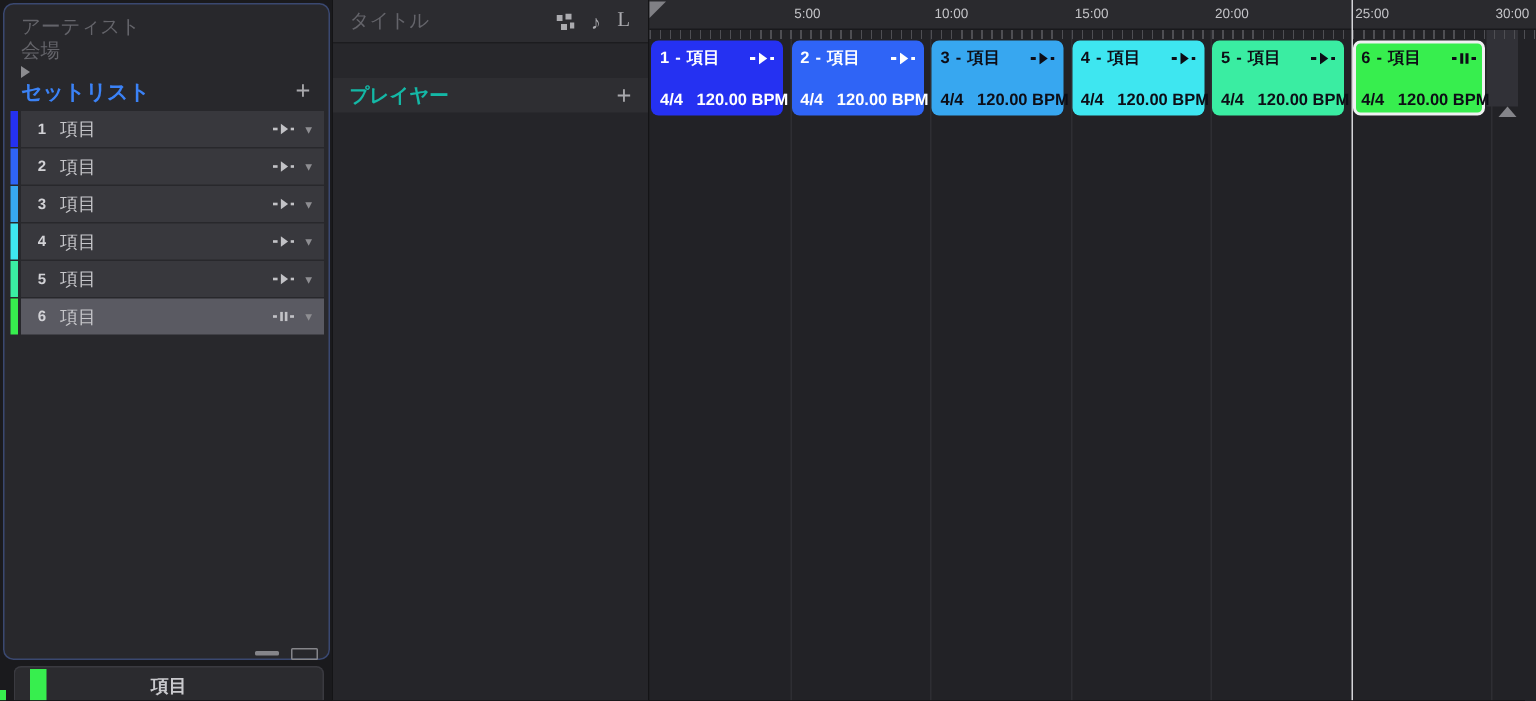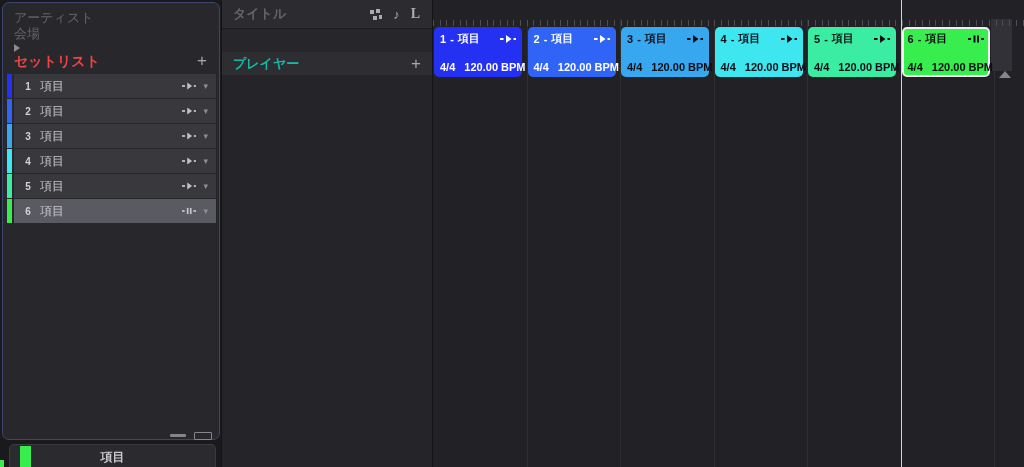--- a/index.html
+++ b/index.html
@@ -6,21 +6,21 @@
   #app{position:relative;width:1024px;height:467px;background:#1a1a1d;
        font-family:"Liberation Sans",sans-serif;overflow:hidden;
        -webkit-font-smoothing:antialiased;}
   
   .left-panel{position:absolute;left:2px;top:2px;width:218px;height:438px;
       background:#28282c;border:1px solid #3a4870;border-radius:7px;box-sizing:border-box;}
   .ph{position:absolute;left:11px;font-size:13px;color:#64646a;}
   .artist{top:6px}.venue{top:22px}
   .expand-tri{position:absolute;left:11px;top:41px;width:0;height:0;
       border-left:6px solid #8c8c90;border-top:4px solid transparent;border-bottom:4px solid transparent;}
-  .setlist-head{position:absolute;left:11px;top:50px;font-size:14px;font-weight:700;color:#ef4444;}
+  .setlist-head{position:absolute;left:11px;top:50px;font-size:14px;font-weight:700;color:#3b82f6;}
   .plus{color:#a8a8ac;font-size:17px;line-height:17px;font-weight:400;}
   .sl-plus{position:absolute;right:12px;top:49px;}
   .rows{position:absolute;left:4px;top:71px;right:3px;}
   .slrow{display:flex;align-items:stretch;height:24px;margin-bottom:1px;}
   .strip{width:5px;margin-right:2px;}
   .slbody{flex:1;background:#38383d;display:flex;align-items:center;padding:0 8px 0 6px;}
   .slrow.sel .slbody{background:#5a5a62;}
   .slnum{width:16px;text-align:center;font-size:10px;font-weight:700;color:#d2d2d6;}
   .sllbl{margin-left:4px;font-size:12px;color:#c6c6ca;}
   .slsp{flex:1;}
@@ -31,21 +31,21 @@
   
   .bottom-bar{position:absolute;left:9px;top:444px;width:207px;height:23px;background:#2b2b2f;
       border:1px solid #3a3a40;border-bottom:none;border-radius:5px 5px 0 0;box-sizing:border-box;}
   .bb-strip{position:absolute;left:10px;top:1px;bottom:0;width:11px;}
   .bb-label{position:absolute;left:0;right:0;top:4px;text-align:center;font-size:12px;font-weight:700;color:#c9c9cd;}
   .corner-sliver{position:absolute;left:0;top:460px;width:4px;height:7px;}
   
   .mid{position:absolute;left:221px;top:0;width:212px;height:467px;background:#27272b;
       border-left:1px solid #141416;border-right:1px solid #141416;box-sizing:border-box;}
   .mid-titlebar{position:absolute;left:0;right:0;top:0;height:29px;background:#2c2c30;
-      border-bottom:1px solid #1c1c1f;display:flex;align-items:center;padding-left:11px;box-sizing:border-box;font-weight:bold;}
+      border-bottom:1px solid #1c1c1f;display:flex;align-items:center;padding-left:11px;box-sizing:border-box;}
   .mid-title-ph{font-size:13px;color:#64646a;}
   .mid-icons{margin-left:auto;display:flex;align-items:center;gap:11px;padding-right:12px;color:#ababaf;}
   .mini-note{font-size:13px;line-height:13px;}
   .mini-L{font-family:"Liberation Serif",serif;font-size:14px;line-height:14px;}
   .mid-lower{position:absolute;left:0;right:0;top:75px;bottom:0;background:#252529;}
   .player-row{position:absolute;left:0;right:0;top:52px;height:23px;background:#2e2e32;
       display:flex;align-items:center;padding-left:11px;box-sizing:border-box;}
   .player-title{font-size:13px;font-weight:600;color:#14b8a6;}
   .pl-plus{margin-left:auto;padding-right:11px;}
   
@@ -223,20 +223,29 @@
   <div class="timeline">
     <div id="gridlines">
         <div class="gridline" style="left: 93.5px;"></div>
         <div class="gridline" style="left: 187px;"></div>
         <div class="gridline" style="left: 280.5px;"></div>
         <div class="gridline" style="left: 374px;"></div>
         <div class="gridline" style="left: 467.5px;"></div>
         <div class="gridline" style="left: 561px;"></div>
       </div>
     <div class="endband"></div>
+    <div class="ruler" id="ruler">
+      <div class="start-marker"></div>
+    <span class="rlabel" style="left: 96.5px;">5:00</span>
+        <span class="rlabel" style="left: 190px;">10:00</span>
+        <span class="rlabel" style="left: 283.5px;">15:00</span>
+        <span class="rlabel" style="left: 377px;">20:00</span>
+        <span class="rlabel" style="left: 470.5px;">25:00</span>
+        <span class="rlabel" style="left: 564px;">30:00</span>
+      </div>
     <div class="ticks"></div>
     <div class="playhead" id="playhead" style="left: 467.5px;"></div>
     <div class="endtri"></div>
     <div class="songs" id="songs">
   <div class="song" style="left: 1px; background: rgb(37, 49, 242); color: rgb(255, 255, 255);">
     <div class="srow1">
       <span class="snum">1</span>
       <span class="dash">-</span>
       <span class="sname">項目</span>
       <span class="ticon">

